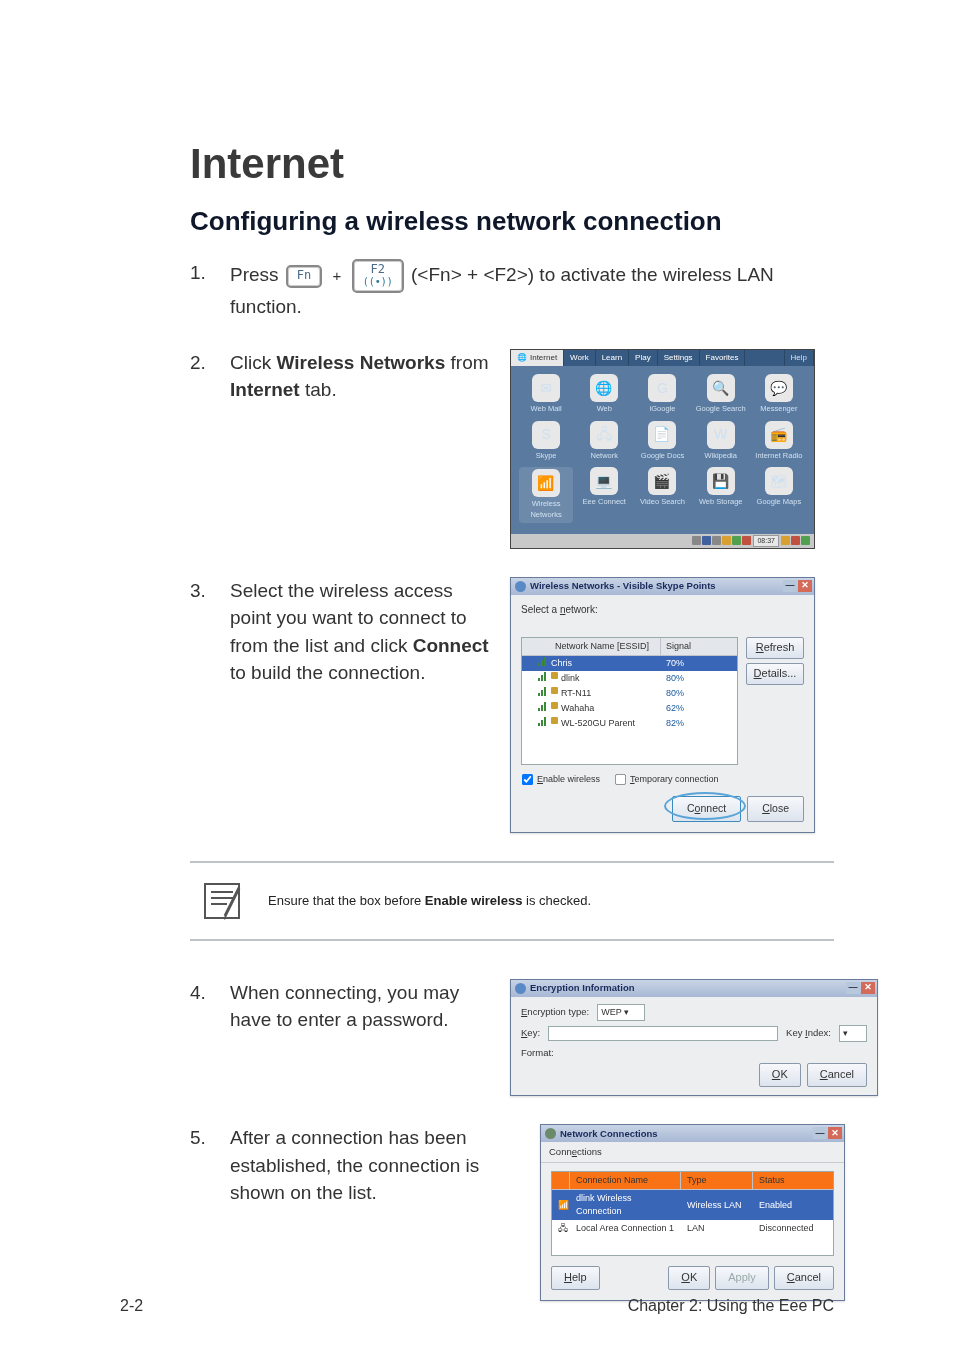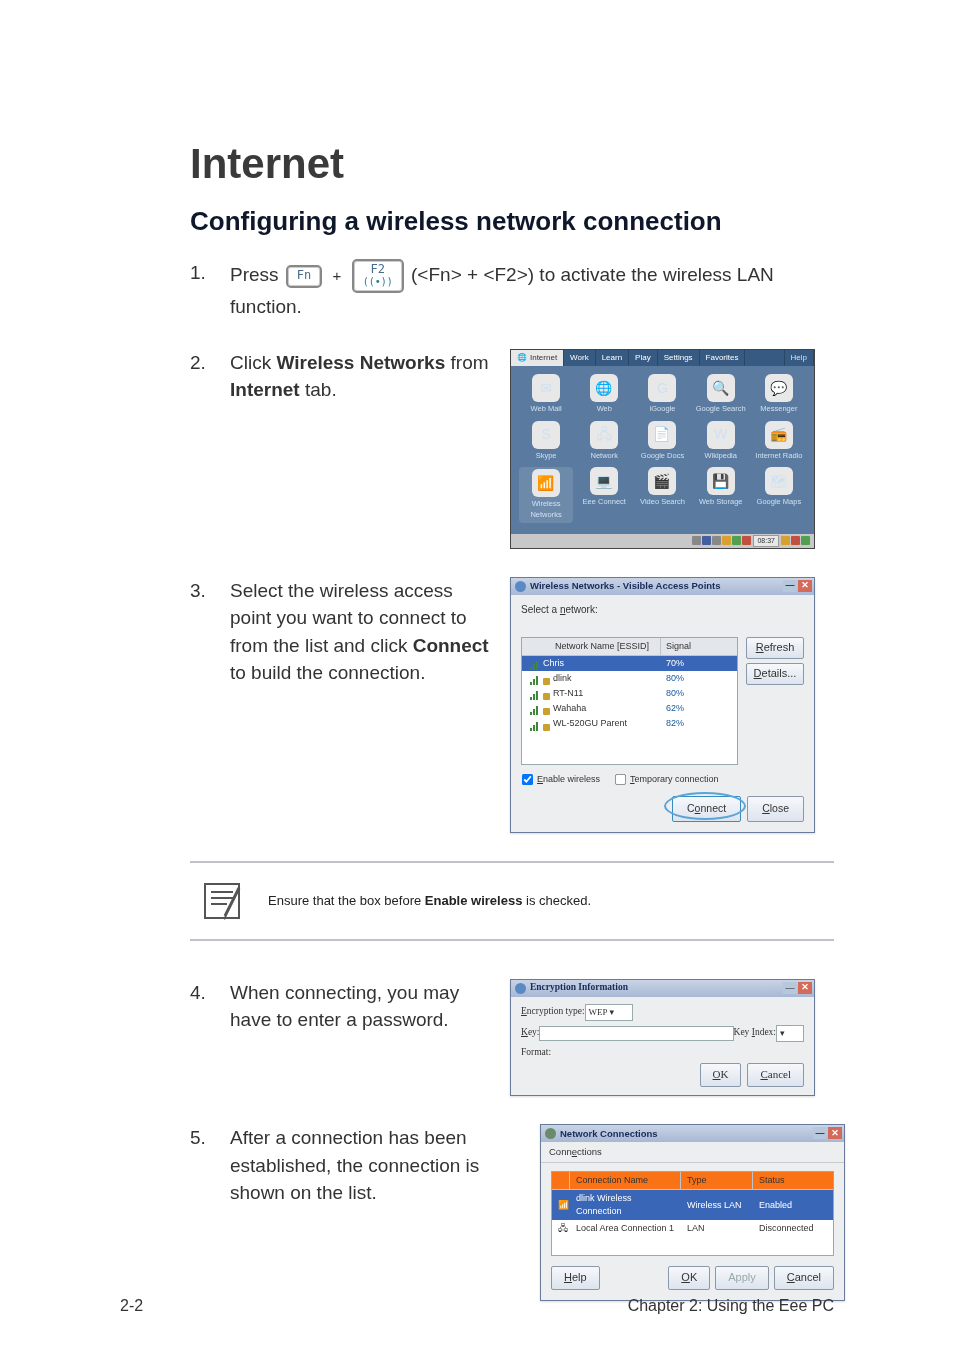--- a/index.html
+++ b/index.html
@@ -161,43 +161,43 @@
   .wifi-list {
     flex:1; border:1px solid #9aa; background:#fff; height:128px;
   }
   .wifi-list-head {
     display:flex; font-size:9px; background:#e3e6ea; border-bottom:1px solid #c0c4ca;
   }
   .wifi-list-head div:first-child { flex:1; padding:2px 5px; border-right:1px solid #c0c4ca;margin-left:28px;}
   .wifi-list-head div:last-child { width:76px; padding:2px 5px;}
   .wifi-list-row { display:flex; font-size:9px; align-items:center; }
   .wifi-list-row.sel { background:#3a66b8; color:#fff; }
-  .wifi-list-row .nm { flex:1; padding:1px 8px; display:flex; align-items:flex-end; gap:3px;}
+  .wifi-list-row .nm { flex:1; padding:1px 16px; display:flex; align-items:flex-start; gap:3px;}
   .wifi-list-row .sig { width:76px; padding:1px 5px; color:#1a5aa0;}
   .wifi-list-row.sel .sig { color:#fff;}
   .wifi-side { width:58px; display:flex; flex-direction:column; gap:4px; }
   .wbtn {
     border:1px solid #8a98ac; background:linear-gradient(#f6f8fb,#dde4ee);
     font-size:11px; padding:2px 3px; text-align:center; border-radius:2px;
   }
   .wbtn u { text-decoration: underline;}
   .wifi-checks { margin-top:8px; font-size:9px; display:flex; gap:14px; align-items:center;}
   .wifi-checks input { margin-right:3px; transform:scale(0.85); vertical-align:middle;}
   .wifi-foot { display:flex; justify-content:flex-end; gap:6px; margin-top:10px;}
   .wifi-foot .wbtn { padding:4px 14px; font-size:10.5px;}
   .connect-btn { border-color:#3a8ac0; position:relative;}
   .connect-oval {
     position:absolute; border:2px solid #5aa5d8; border-radius:50%/50%;
     width:82px; height:28px; left:-9px; top:-5px; pointer-events:none;
   }
 
   
-  .enc-win { width: 305px; font-family: Liberation Serif, serif; }
+  .enc-win { width: 368px; }
   .enc-body { padding:7px 10px 8px; }
-  .enc-row { display:flex; align-items:center; gap:0; font-size:9.5px; margin-bottom:4px;}
+  .enc-row { display:flex; align-items:center; gap:8px; font-size:9.5px; margin-bottom:4px;}
   .enc-row label u { text-decoration:underline;}
   .enc-sel { border:1px solid #9aa; background:#fff; font-size:9px; padding:1px 3px; width:48px;}
   .enc-input { border:1px solid #9aa; background:#fff; height:15px; flex:1;}
   .enc-foot { display:flex; justify-content:flex-end; gap:6px; margin-top:4px;}
   .enc-foot .wbtn { padding:3px 12px;}
 
   
   .net-win { width: 305px; }
   .net-menu { font-size:9.5px; padding:3px 8px; border-bottom:1px solid #c8ccd0; background:#edeef0;}
   .net-menu u { text-decoration: underline; }
@@ -361,21 +361,21 @@
     <div class="step-num">3.</div>
     <div class="step-body step-row">
       <div class="step-text">
         <span>Select the wireless access point you want to connect to from the list and click </span>
         <b>Connect</b>
         <span> to build the connection.</span>
       </div>
       <div class="win wifi-win">
         <div class="titlebar">
           <span class="t-icon"></span>
-          <span>Wireless Networks - Visible Access Points</span>
+          <span>Wireless Networks - Visible Skype Points</span>
           <div class="winctrl">
             <span class="btn-min">—</span>
             <span class="btn-close">✕</span>
           </div>
         </div>
         <div class="wifi-body">
           <div class="wifi-label">Select a <u>n</u>etwork:</div>
           <div class="wifi-row">
             <div class="wifi-list">
               <div class="wifi-list-head">

